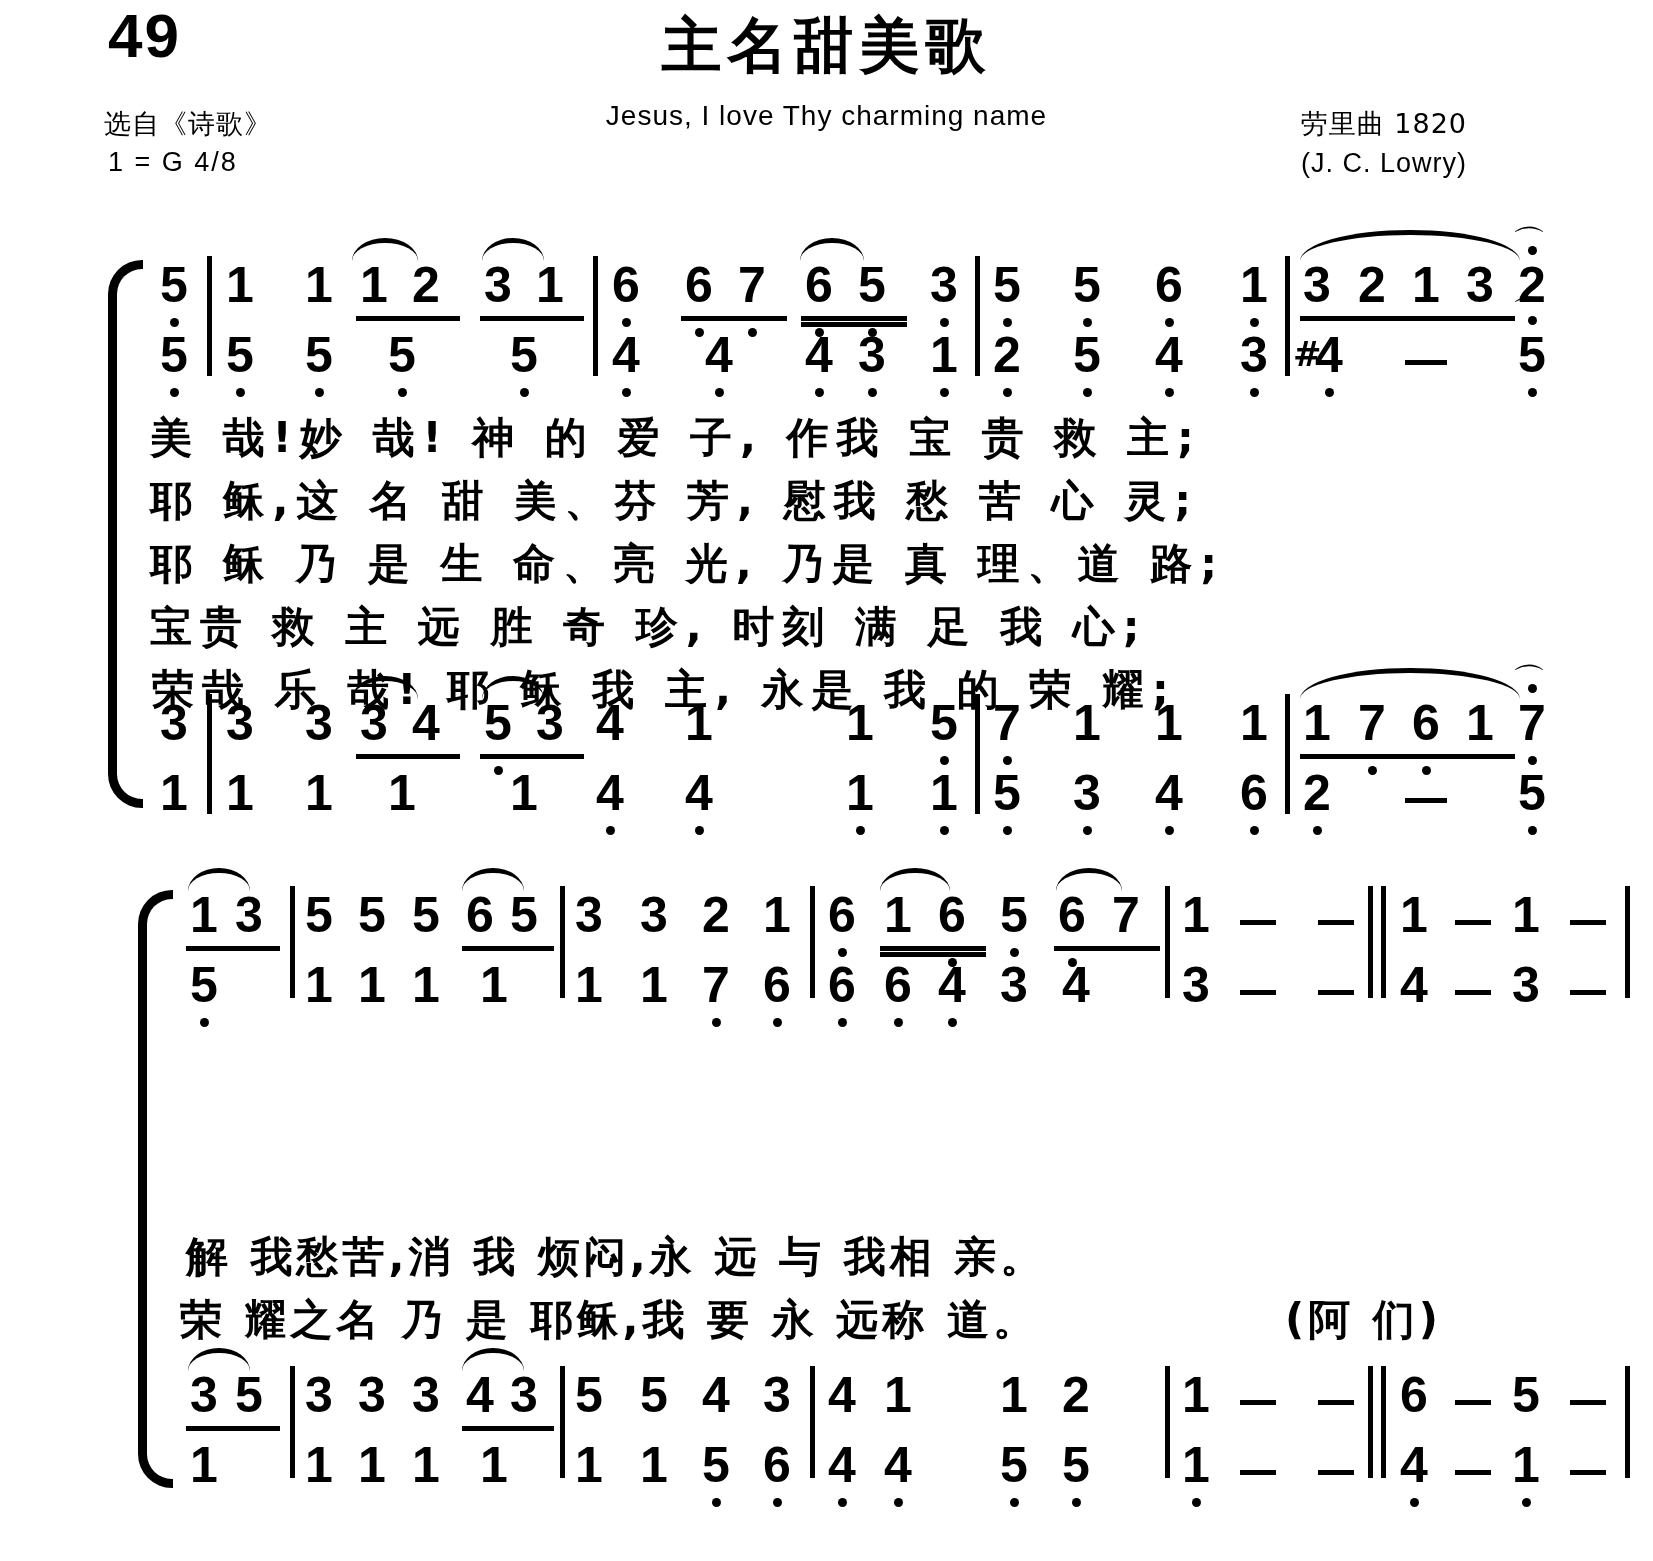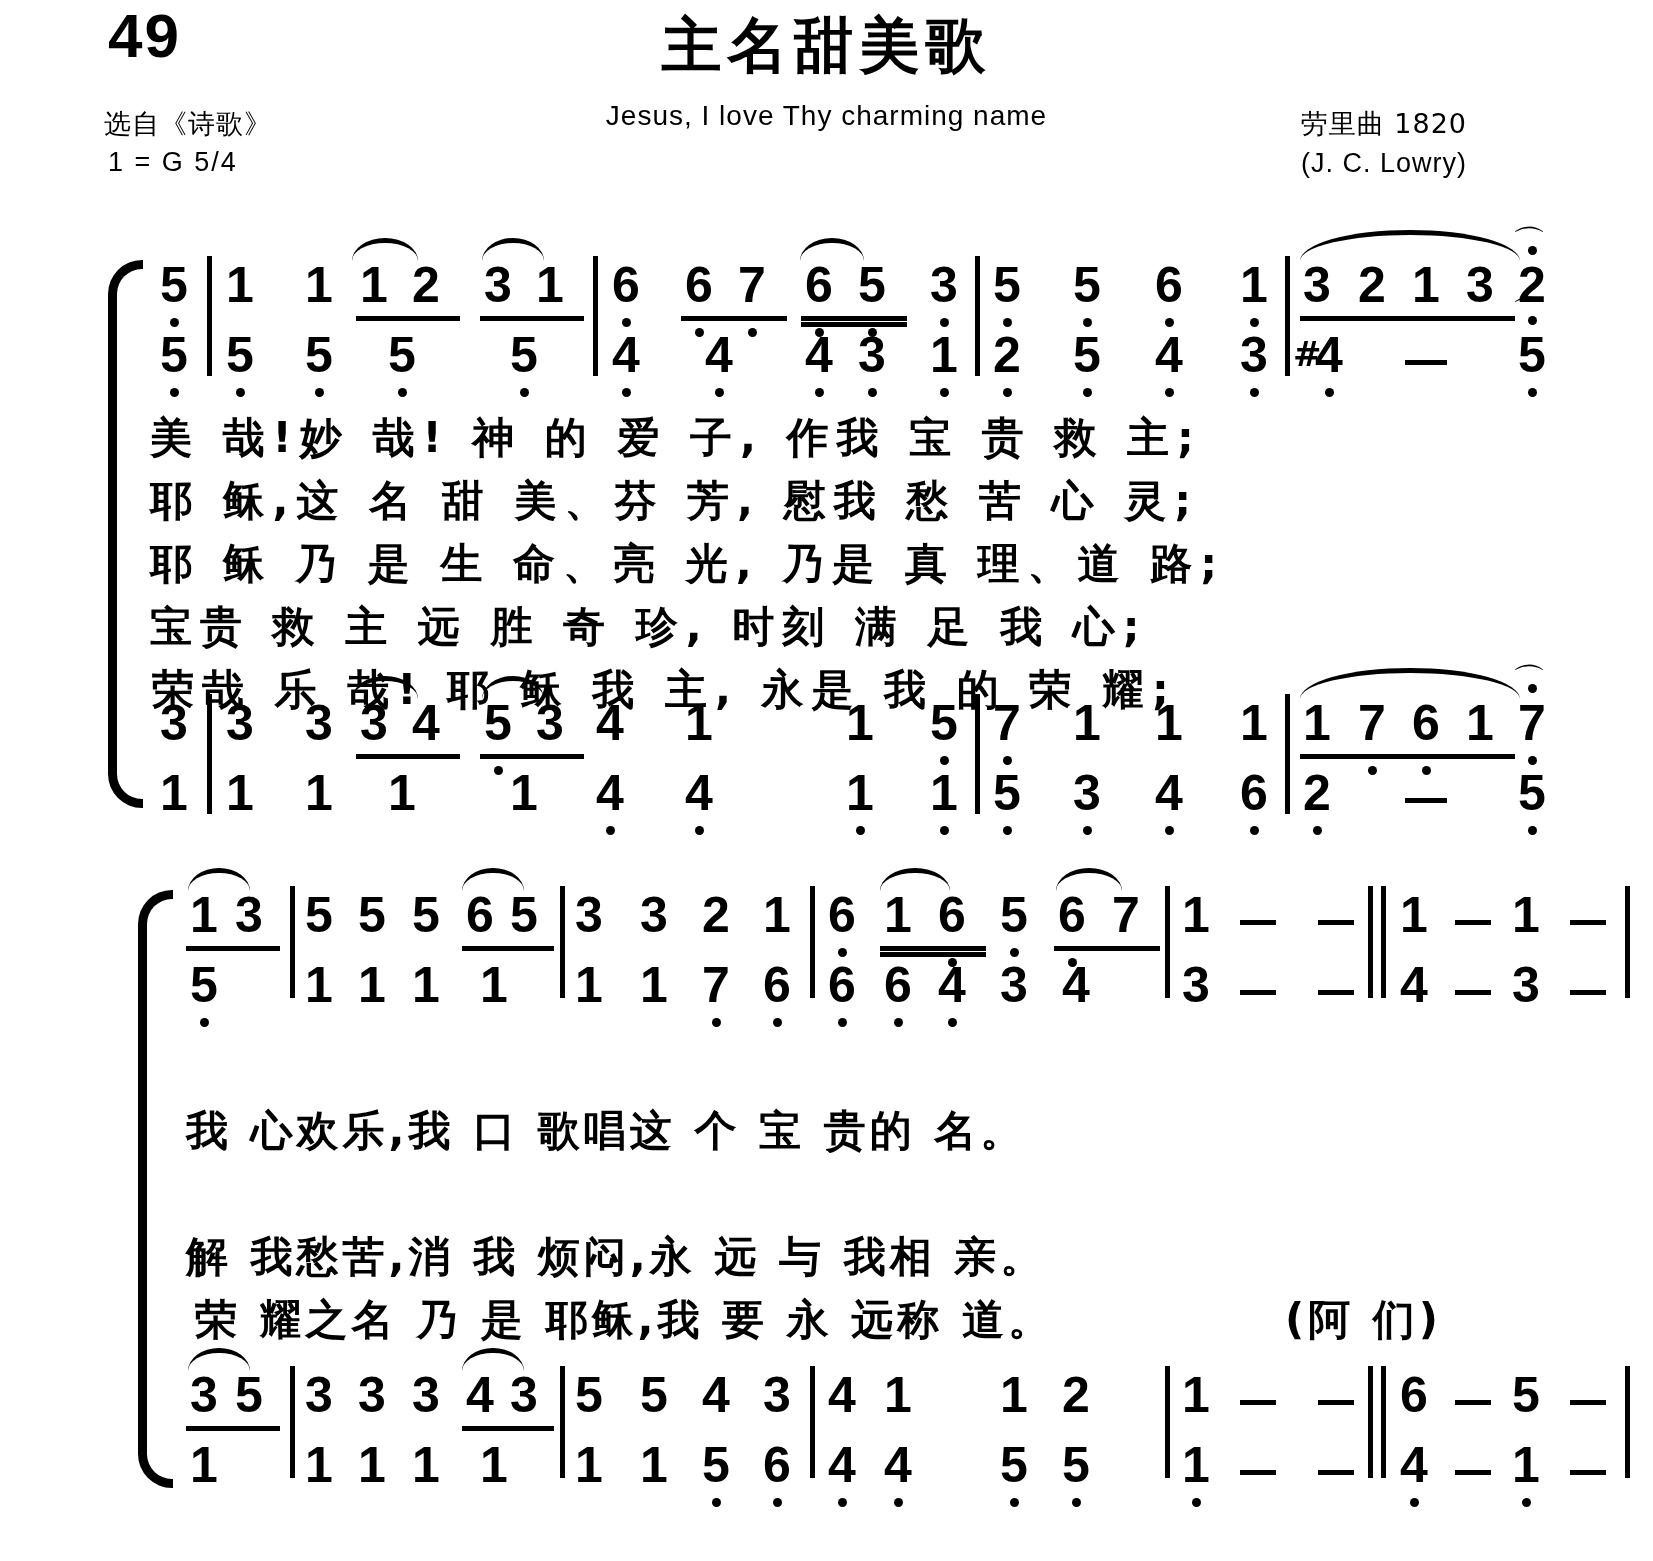--- a/index.html
+++ b/index.html
@@ -181,21 +181,21 @@
     top: 0;
   }
 </style>
 </head>
 <body>
 
 <div class="hymn-number">49</div>
 <div class="title-cn">主名甜美歌</div>
 <div class="title-en">Jesus, I love Thy charming name</div>
 <div class="src-line1">选自《诗歌》</div>
-<div class="src-line2">1 = G  5/4</div>
+<div class="src-line2">1 = G  4/8</div>
 <div class="composer-cn">劳里曲  1820</div>
 <div class="composer-en">(J. C. Lowry)</div>
 
 <div class="system" style="top:250px;height:570px;">
 
   <div class="brace" style="left:108px;top:10px;height:530px;"></div>
 
   <div class="staff-row" style="top:10px;">
     <div class="note" style="left:160px;top:0;">5</div>
     <div class="dot-below" style="left:170px;top:58px;"></div>
@@ -491,28 +491,25 @@
     <div class="note" style="left:1182px;top:0;">3</div>
     <div class="dash" style="left:1240px;top:30px;width:36px;"></div>
     <div class="dash" style="left:1318px;top:30px;width:36px;"></div>
 
     <div class="note" style="left:1400px;top:0;">4</div>
     <div class="dash" style="left:1455px;top:30px;width:36px;"></div>
     <div class="note" style="left:1512px;top:0;">3</div>
     <div class="dash" style="left:1570px;top:30px;width:36px;"></div>
   </div>
 
-  <div class="lyric-line" style="top:223px;">
-    <span class="lyric-ch" style="left:186px;letter-spacing:4px;">我  心欢乐,我  口 歌唱这 个 宝  贵的  名。</span>
-  </div>
   <div class="lyric-line" style="top:349px;">
     <span class="lyric-ch" style="left:186px;letter-spacing:4px;">解  我愁苦,消  我 烦闷,永 远 与  我相  亲。</span>
   </div>
   <div class="lyric-line" style="top:412px;">
-    <span class="lyric-ch" style="left:195px;letter-spacing:4px;">荣  耀之名 乃  是 耶稣,我 要 永  远称  道。</span>
+    <span class="lyric-ch" style="left:180px;letter-spacing:4px;">荣  耀之名 乃  是 耶稣,我 要 永  远称  道。</span>
     <span class="lyric-ch" style="left:1285px;letter-spacing:4px;">(阿      们)</span>
   </div>
 
   <div class="staff-row" style="top:490px;">
     <div class="slur" style="left:188px;top:-22px;width:62px;"></div>
     <div class="note" style="left:190px;top:0;">3</div>
     <div class="note" style="left:235px;top:0;">5</div>
     <div class="underline" style="left:186px;top:56px;width:94px;"></div>
 
     <div class="bar" style="left:290px;top:-4px;height:112px;"></div>

